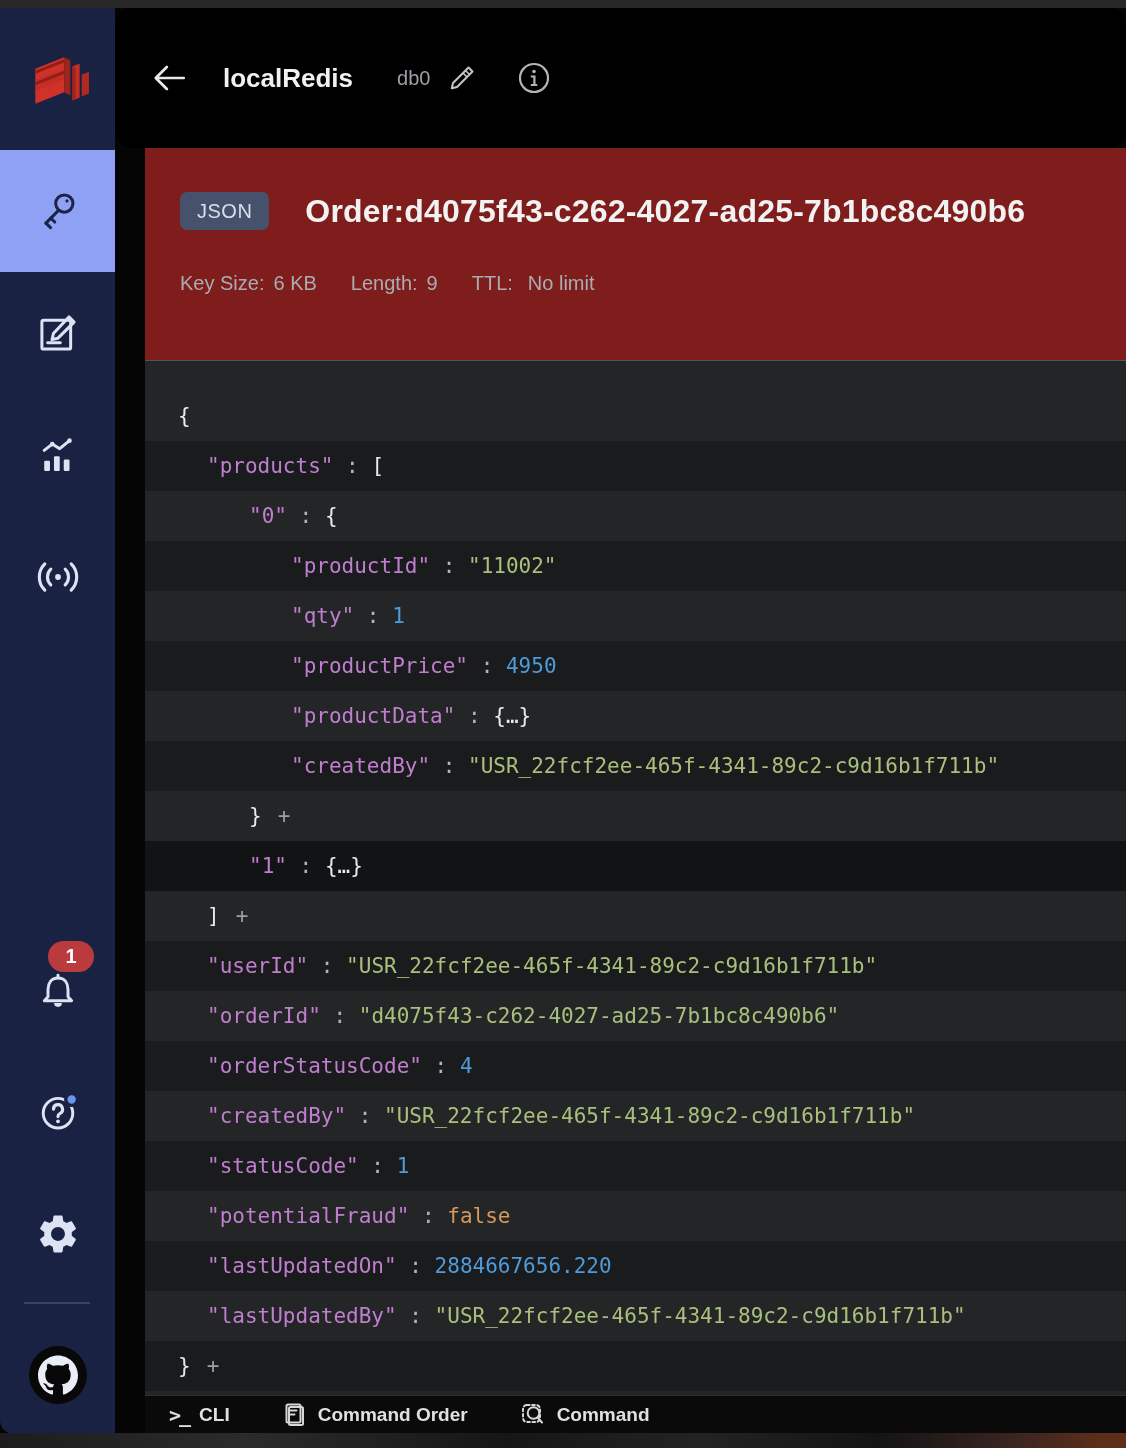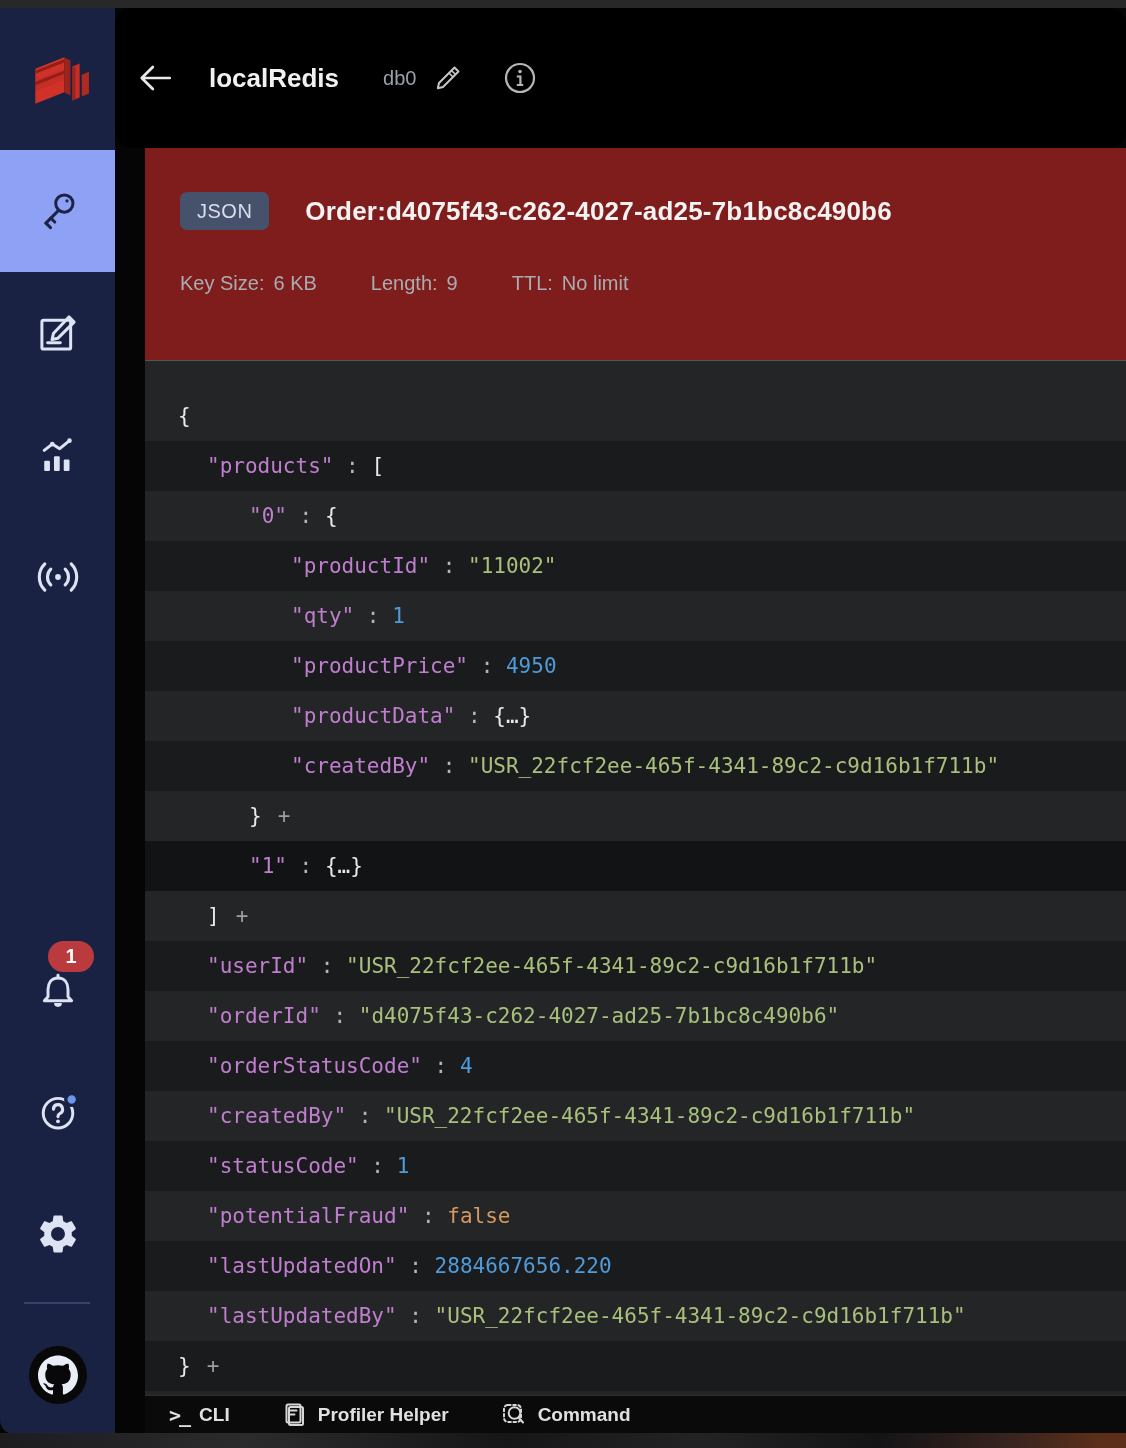--- a/index.html
+++ b/index.html
@@ -31,41 +31,41 @@
     font-size:20px; font-weight:bold; display:flex; align-items:center; justify-content:center;
     padding:0 8px;
   }
   .side-divider{ position:absolute; left:24px; top:1294px; width:66px; height:2px; background:#39426b; }
   .gh-circle{ width:58px; height:58px; border-radius:50%; background:#080808;
     display:flex; align-items:center; justify-content:center; }
 
   
   .header{
     position:absolute; left:115px; top:8px; width:1011px; height:140px; background:#000;
-    display:flex; align-items:center; padding-left:22px;border-radius:17px;
+    display:flex; align-items:center; padding-left:36px;border-radius:17px;
   }
   .back-btn{ width:38px; height:34px; cursor:pointer; flex:0 0 auto; }
   .db-name{ color:#f1f1f1; font-size:26px; font-weight:bold; margin-left:34px; }
   .db-index{ color:#9aa0a6; font-size:20px; margin-left:44px; }
   .edit-db{ margin-left:16px; cursor:pointer; }
   .info-btn{ margin-left:38px; cursor:pointer; }
 
   
   .card{ position:absolute; left:145px; top:148px; width:981px; height:1247px; background:#202123; }
   .card-head{ position:relative; height:212px; background:#7f1d1d; }
   .head-top{ display:flex; align-items:center; gap:36px; padding:44px 0 0 35px; }
   .type-badge{
     background:var(--c-badge_bg,#46526b); color:#d9dfeb; font-size:20px; letter-spacing:.5px;
     padding:9px 17px; border-radius:7px; line-height:1;
   }
-  .key-name{ color:#f2f2f2; font-size:26px; font-weight:bold; letter-spacing:.2px; }
-  .meta-row{ display:flex; align-items:center; gap:54px; padding-left:35px; margin-top:42px;
+  .key-name{ color:#f2f2f2; font-size:32px; font-weight:bold; letter-spacing:.2px; }
+  .meta-row{ display:flex; align-items:center; gap:34px; padding-left:35px; margin-top:42px;
     color:#a9adb2; font-size:20px; }
   .meta-item{ display:flex; gap:9px; }
-  .meta-item .ttl-gap{ }
+  .meta-item .ttl-gap{ margin-left:6px; }
 
   
   .json-area{
     position:absolute; left:0; top:212px; width:981px; height:1035px;
     background:var(--c-row_light,#232526); border-top:1px solid #555; padding-top:30px; overflow:hidden;
   }
   .json-row{
     height:50px; line-height:50px; white-space:pre; cursor:pointer;
     font-family:"DejaVu Sans Mono", monospace; font-size:21px;
   }
@@ -265,21 +265,21 @@
     <div class="bb-item">
       <span class="cli-glyph">&gt;_</span>
       <span>CLI</span>
     </div>
     <div class="bb-item">
       <svg class="bb-svg" width="26" height="26" viewBox="0 0 26 26">
         <rect x="7" y="5" width="14" height="18" rx="1.5"></rect>
         <rect x="4.5" y="2.5" width="14" height="18" rx="1.5"></rect>
         <path d="M8.5 8.5 h6 M8.5 12.5 h4"></path>
       </svg>
-      <span>Profiler Helper</span>
+      <span>Command Order</span>
     </div>
     <div class="bb-item">
       <svg class="bb-svg" width="27" height="27" viewBox="0 0 27 27">
         <rect x="3" y="4" width="17" height="17" rx="4" stroke-dasharray="2.6 2.6"></rect>
         <circle cx="13.5" cy="12" r="5.8"></circle>
         <path d="M17.5 16.5 l4.5 5"></path>
       </svg>
       <span>Command</span>
     </div>
   </div>

